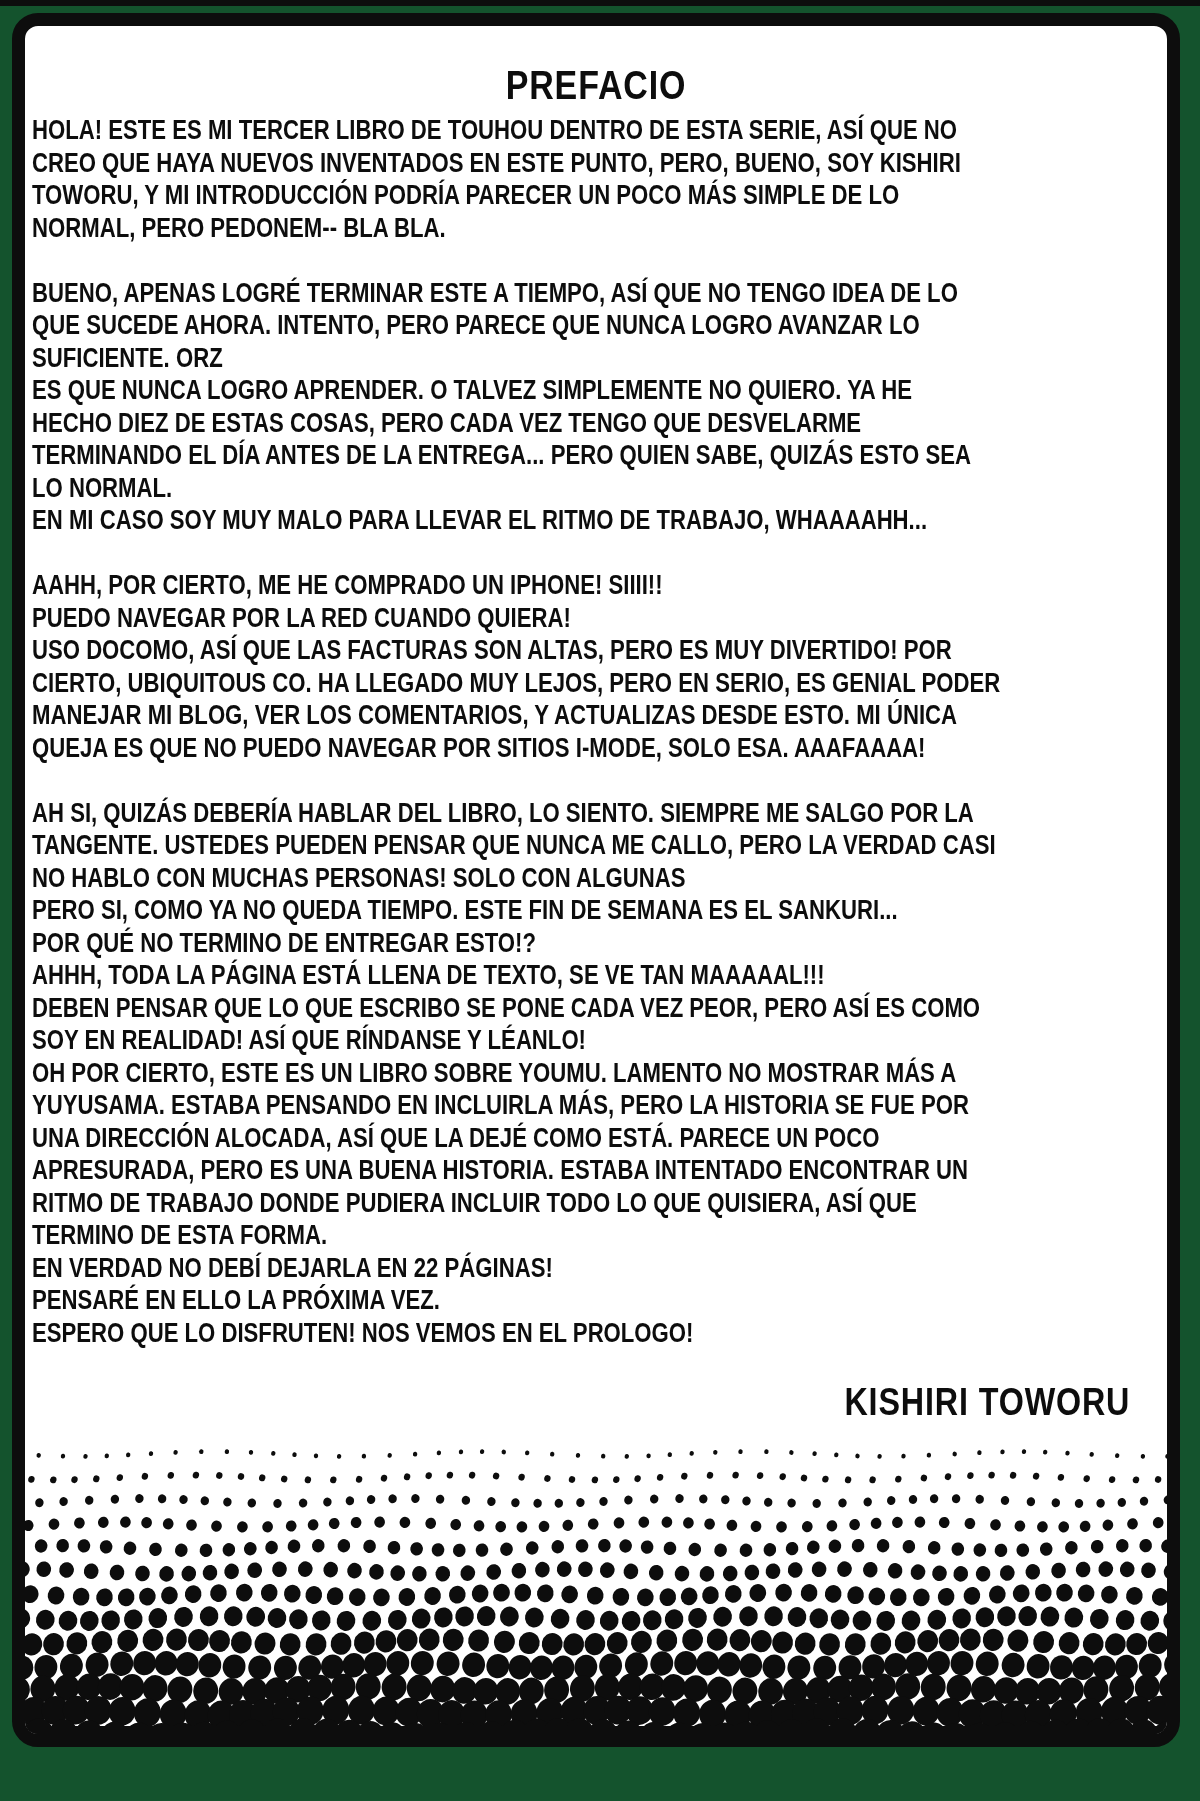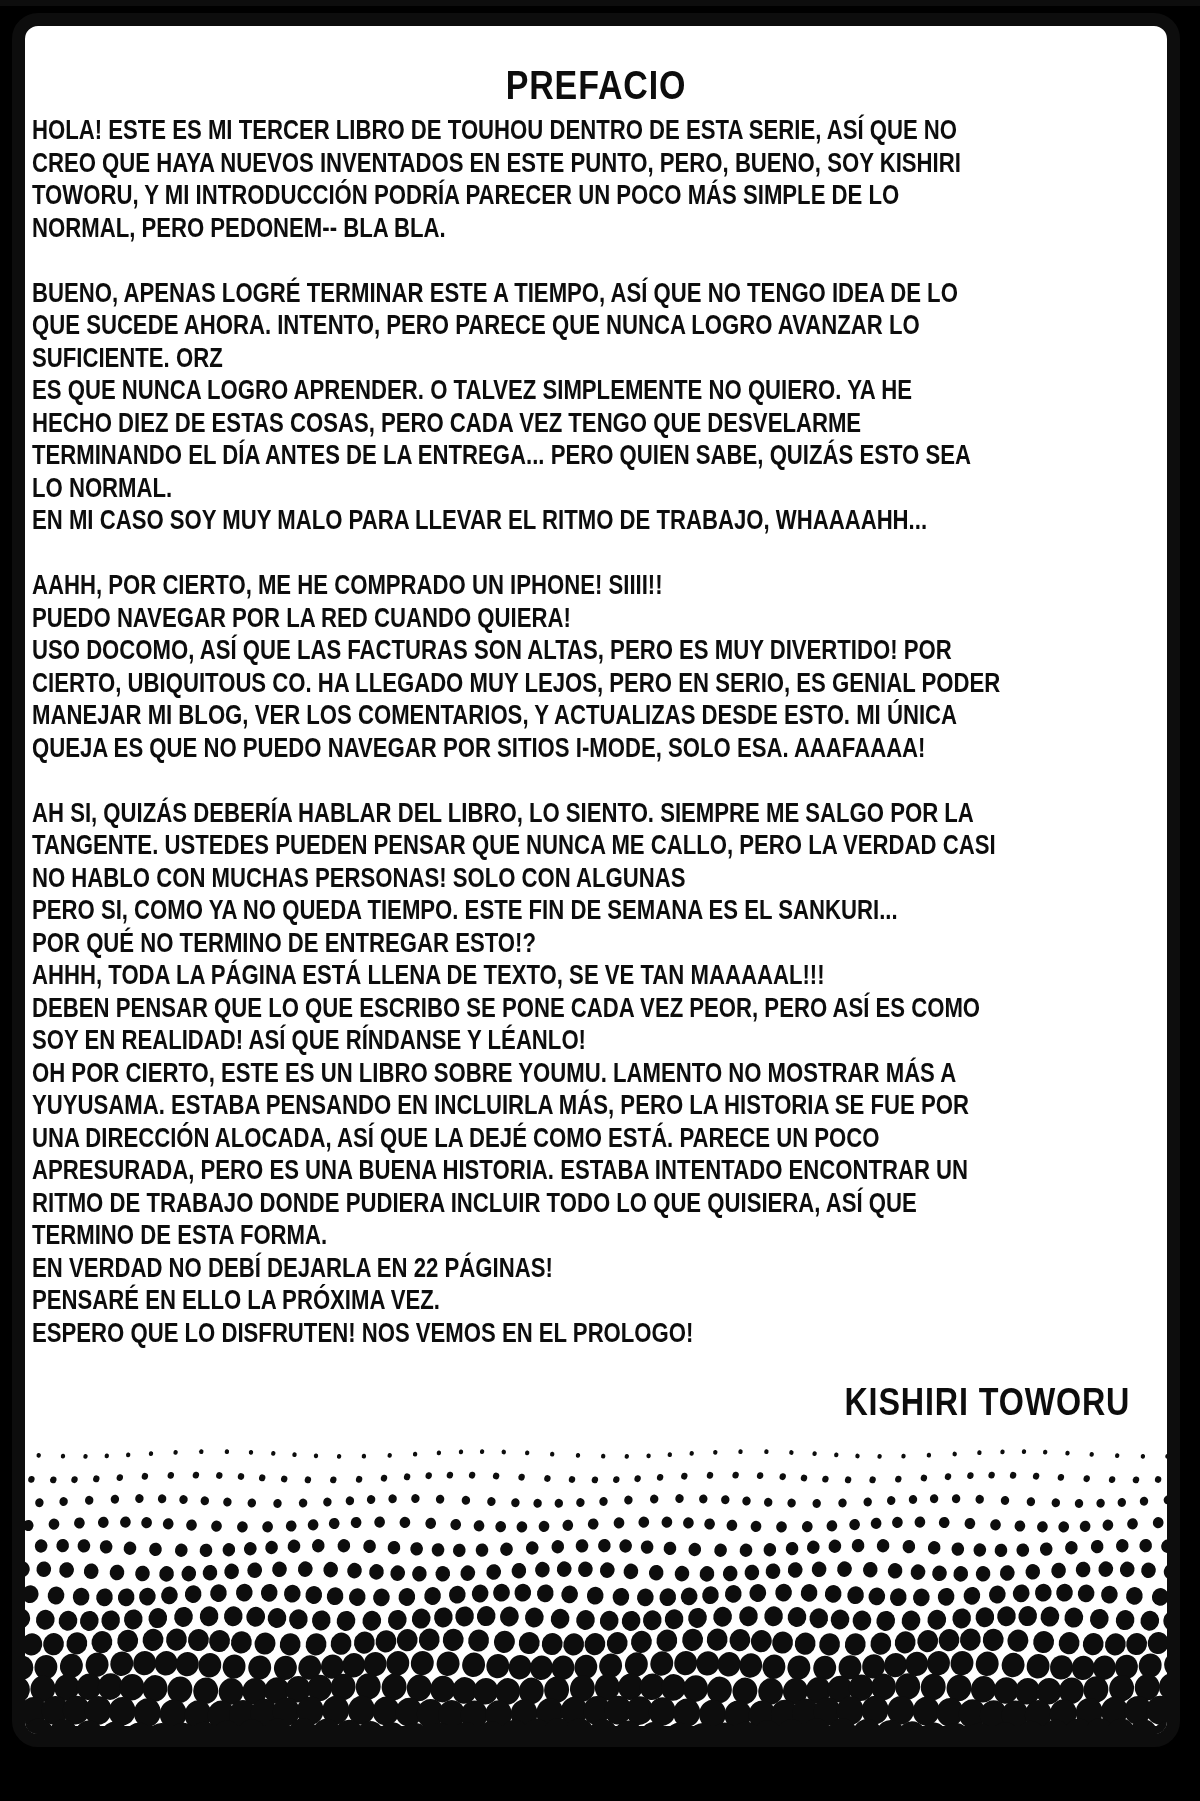--- a/index.html
+++ b/index.html
@@ -1,17 +1,17 @@
 <!DOCTYPE html>
 <html><head>
 <meta charset="utf-8">
 <style>
   html,body{margin:0;padding:0;background:#ffffff;}
   .canvas{
-    position:relative;width:1200px;height:1801px;background:#000000;overflow:hidden;
+    position:relative;width:1200px;height:1801px;background:#14532d;overflow:hidden;
     font-family:"Liberation Sans","DejaVu Sans",sans-serif;color:#0d0d0d;
   }
   .top-strip{position:absolute;left:0;top:0;width:1200px;height:6px;background:#0d0d0d;}
   .frame{
     position:absolute;left:12px;top:13px;width:1142px;height:1708px;
     border:13px solid #0d0d0d;border-radius:26px;background:#ffffff;overflow:hidden;
   }
   .title{
     position:absolute;top:10px;left:0;width:100%;text-align:center;
     font-size:40px;font-weight:bold;letter-spacing:1px;

